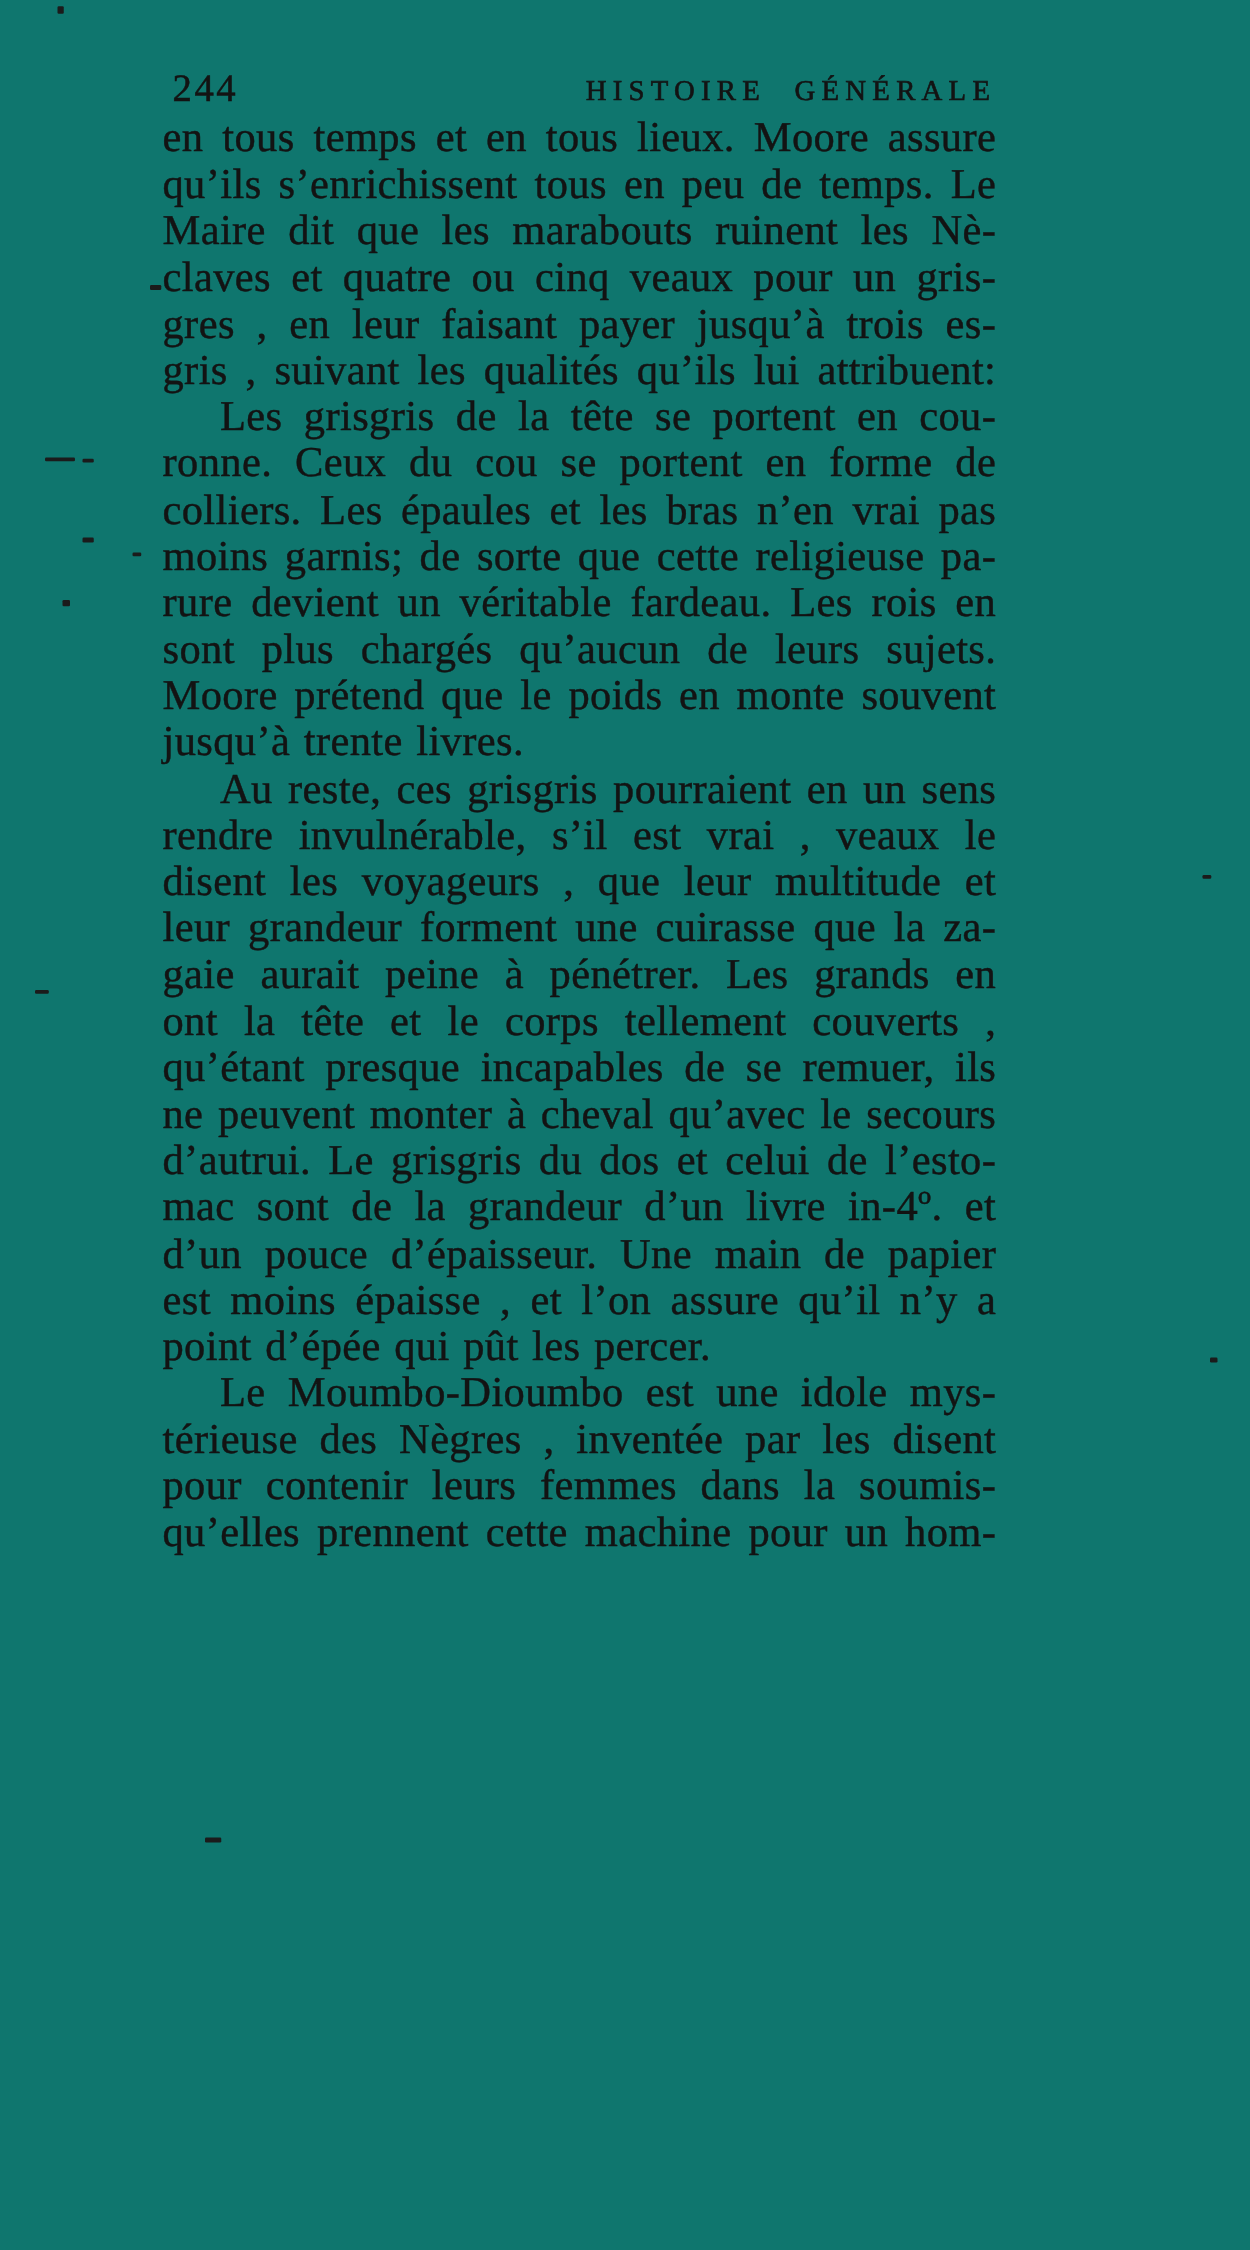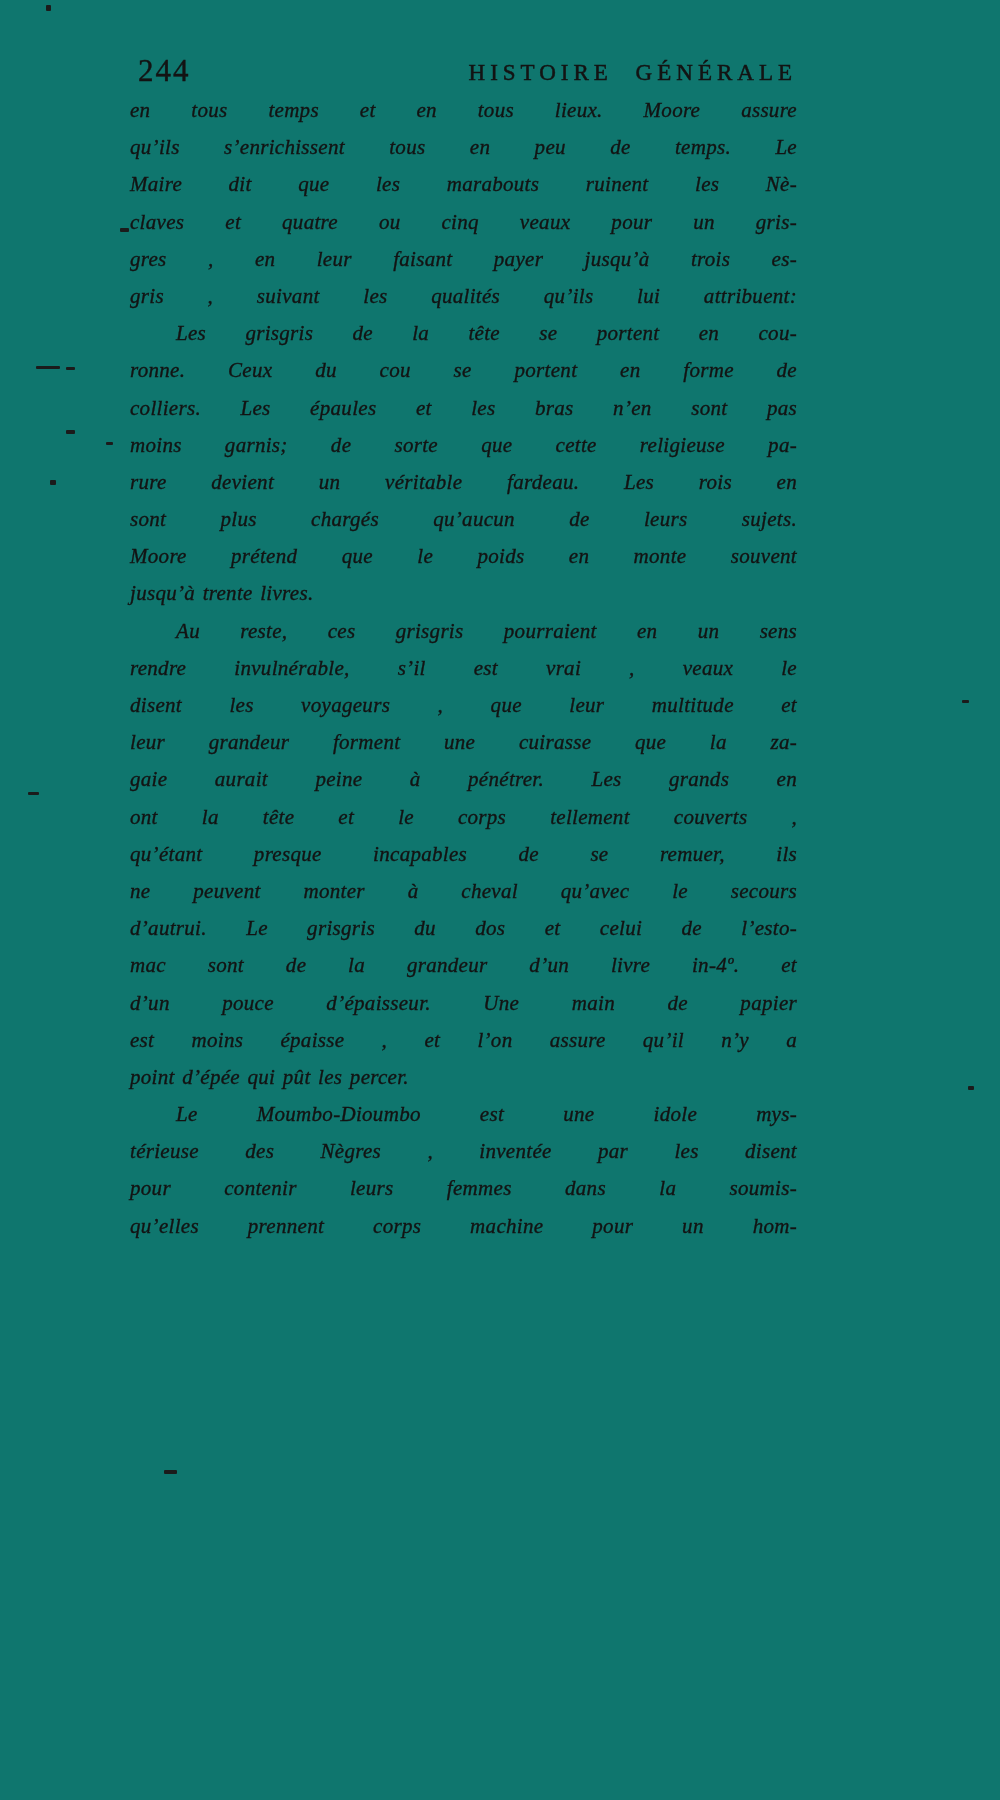--- a/index.html
+++ b/index.html
@@ -44,28 +44,27 @@
     word-spacing: 12px;
     -webkit-text-stroke: 0.5px #131313;
   }
   .text-body {
     position: absolute;
     top: 92px;
     left: 130px;
     width: 667px;
   }
   .line {
-    font-size: 21px;
+    font-size: 34px;
     line-height: 37.2px;
     height: 37.2px;
     white-space: normal;
     text-align: justify;
     text-align-last: justify;
     letter-spacing: 0.3px;
-    font-style: italic;
     -webkit-text-stroke: 0.35px #131313;
   }
   .line.plain {
     text-align-last: left;
     word-spacing: 2px;
   }
   .line.indent {
     padding-left: 46px;
   }
   .speck {
@@ -86,21 +85,21 @@
 
   <div class="text-body">
       <div class="line">en tous temps et en tous lieux. Moore assure</div>
       <div class="line">qu’ils s’enrichissent tous en peu de temps. Le</div>
       <div class="line">Maire dit que les marabouts ruinent les Nè-</div>
       <div class="line">claves et quatre ou cinq veaux pour un gris-</div>
       <div class="line">gres , en leur faisant payer jusqu’à trois es-</div>
       <div class="line">gris , suivant les qualités qu’ils lui attribuent:</div>
       <div class="line indent">Les grisgris de la tête se portent en cou-</div>
       <div class="line">ronne. Ceux du cou se portent en forme de</div>
-      <div class="line">colliers. Les épaules et les bras n’en sont pas</div>
+      <div class="line">colliers. Les épaules et les bras n’en vrai pas</div>
       <div class="line">moins garnis; de sorte que cette religieuse pa-</div>
       <div class="line">rure devient un véritable fardeau. Les rois en</div>
       <div class="line">sont plus chargés qu’aucun de leurs sujets.</div>
       <div class="line">Moore prétend que le poids en monte souvent</div>
       <div class="line plain">jusqu’à trente livres.</div>
       <div class="line indent">Au reste, ces grisgris pourraient en un sens</div>
       <div class="line">rendre invulnérable, s’il est vrai , veaux le</div>
       <div class="line">disent les voyageurs , que leur multitude et</div>
       <div class="line">leur grandeur forment une cuirasse que la za-</div>
       <div class="line">gaie aurait peine à pénétrer. Les grands en</div>
@@ -108,21 +107,21 @@
       <div class="line">qu’étant presque incapables de se remuer, ils</div>
       <div class="line">ne peuvent monter à cheval qu’avec le secours</div>
       <div class="line">d’autrui. Le grisgris du dos et celui de l’esto-</div>
       <div class="line">mac sont de la grandeur d’un livre in-4º. et</div>
       <div class="line">d’un pouce d’épaisseur. Une main de papier</div>
       <div class="line">est moins épaisse , et l’on assure qu’il n’y a</div>
       <div class="line plain">point d’épée qui pût les percer.</div>
       <div class="line indent">Le Moumbo-Dioumbo est une idole mys-</div>
       <div class="line">térieuse des Nègres , inventée par les disent</div>
       <div class="line">pour contenir leurs femmes dans la soumis-</div>
-      <div class="line">qu’elles prennent corps machine pour un hom-</div>
+      <div class="line">qu’elles prennent cette machine pour un hom-</div>
     </div>
 
   <div class="speck" style="left:46px;  top:5px;    width:5px;  height:6px;"></div>
   <div class="speck" style="left:120px; top:228px;  width:9px;  height:4px;"></div>
   <div class="speck" style="left:36px;  top:366px;  width:24px; height:3px;"></div>
   <div class="speck" style="left:66px;  top:367px;  width:9px;  height:3px;"></div>
   <div class="speck" style="left:66px;  top:430px;  width:9px;  height:4px;"></div>
   <div class="speck" style="left:106px; top:442px;  width:7px;  height:3px;"></div>
   <div class="speck" style="left:50px;  top:480px;  width:6px;  height:5px;"></div>
   <div class="speck" style="left:28px;  top:792px;  width:11px; height:3px;"></div>

